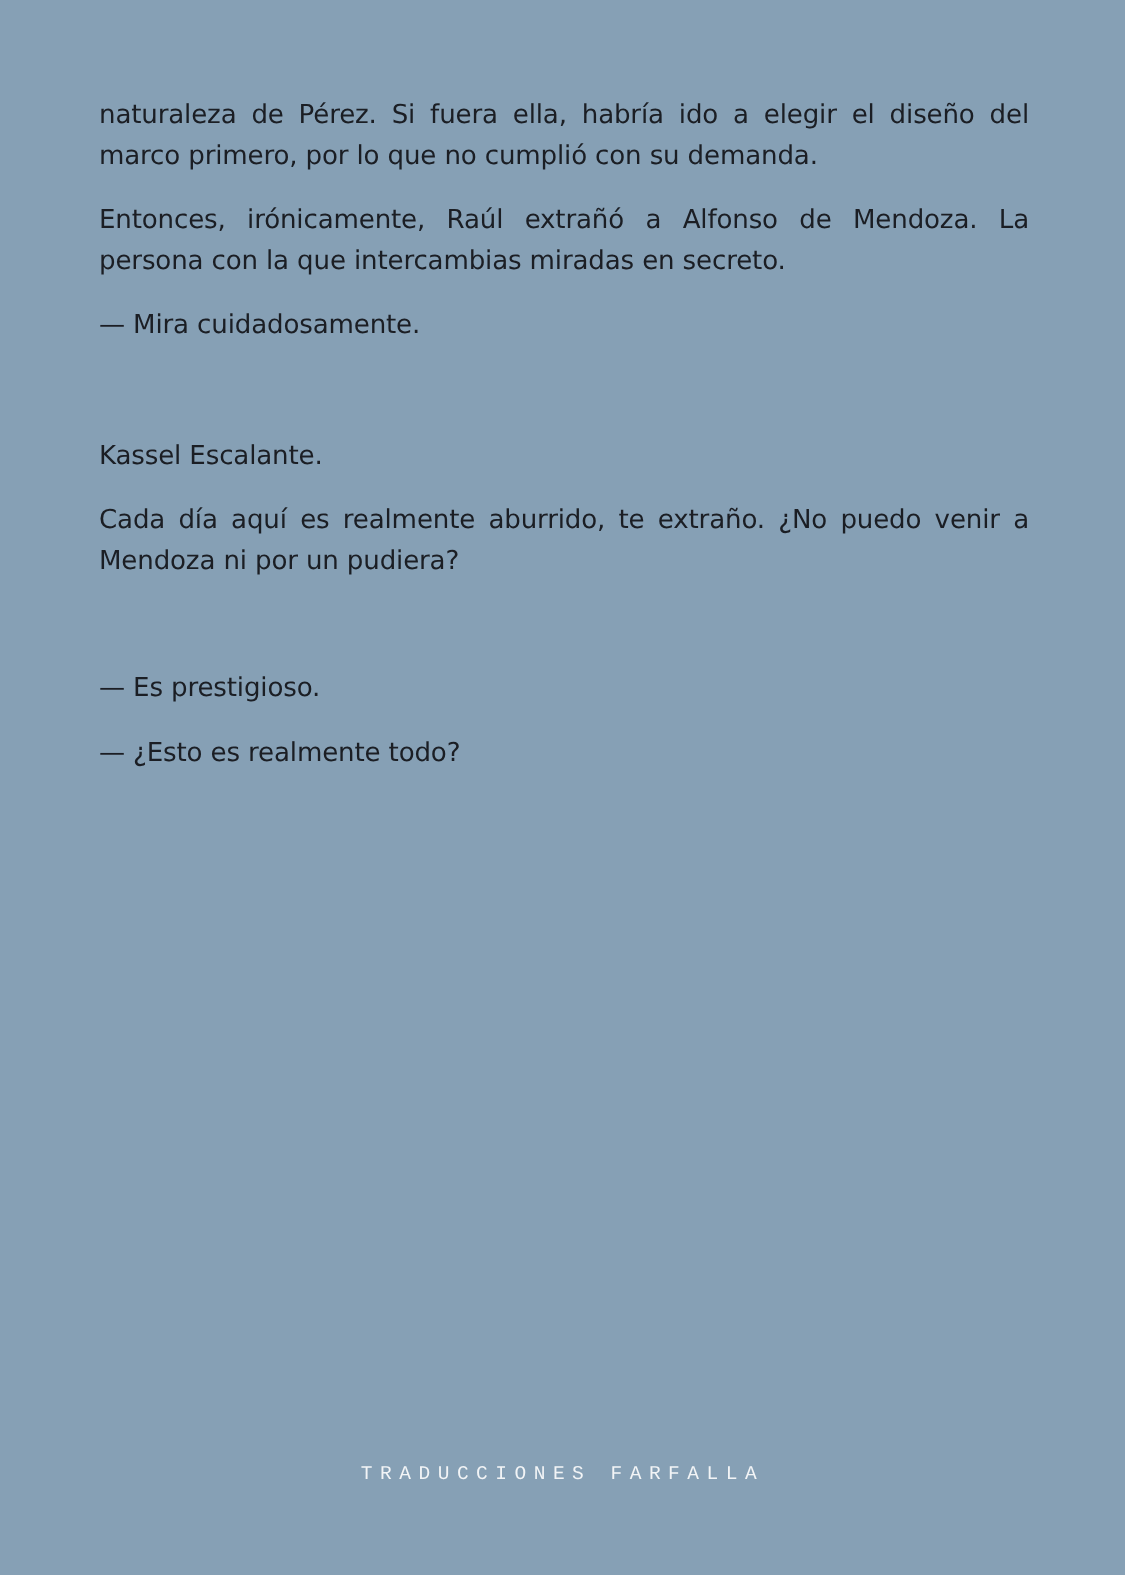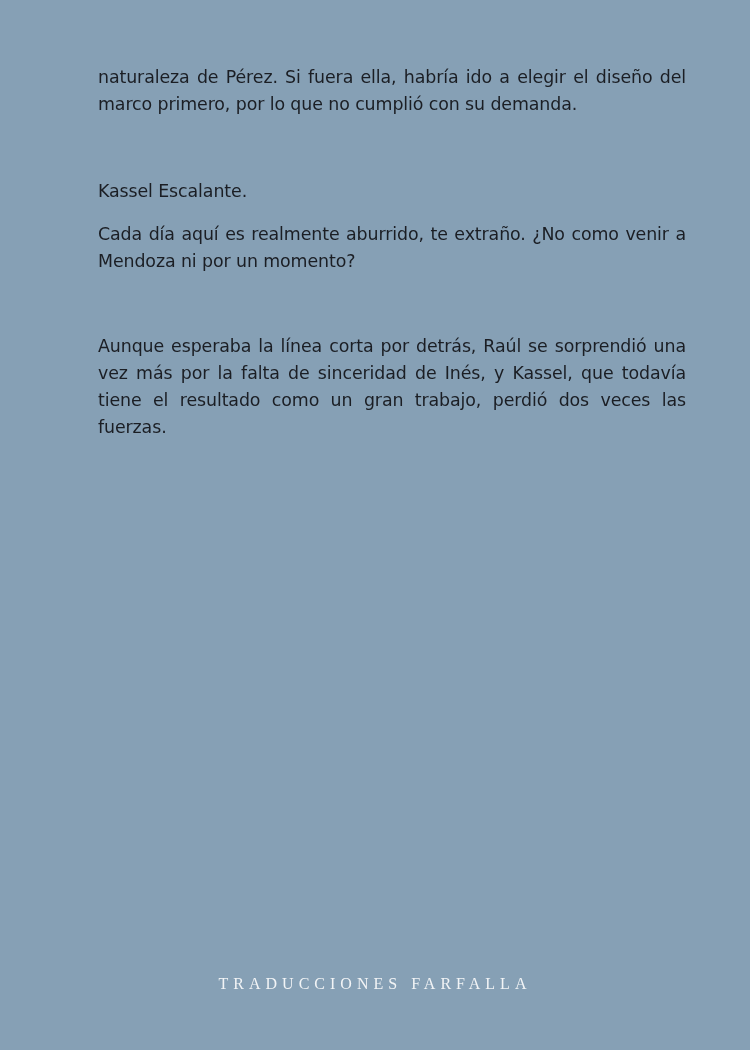--- a/index.html
+++ b/index.html
@@ -23,53 +23,55 @@
     }
     .para {
       margin: 0 0 16px 0;
       font-size: 17.4px;
       line-height: 27px;
       text-align: justify;
       letter-spacing: -0.1px;
     }
     .para.last-left {
       text-align-last: left;
-      margin-left: 32px;
     }
     .para.italic {
     }
     .spacer-lg {
       height: 44px;
     }
     .spacer-md {
       height: 42px;
     }
     .footer {
       position: absolute;
       left: 0;
       right: 0;
       top: 975px;
       text-align: center;
-      font-family: Liberation Serif, serif;
-      font-size: 16px;
+      font-family: Liberation Mono, monospace;
+      font-size: 13px;
       letter-spacing: 5px;
       color: #f2f4f6;
     }
   </style>
 </head>
 <body>
 
 <div class="page">
   <p class="para last-left">naturaleza de Pérez. Si fuera ella, habría ido a elegir el diseño del marco primero, por lo que no cumplió con su demanda.</p>
+  <p class="para last-left">Entonces, irónicamente, Raúl extrañó a Alfonso de Mendoza. La persona con la que intercambias miradas en secreto.</p>
+  <p class="para last-left">— Mira cuidadosamente.</p>
 
   <div class="spacer-lg"></div>
 
   <div>
     <p class="para italic last-left">Kassel Escalante.</p>
-    <p class="para italic last-left">Cada día aquí es realmente aburrido, te extraño. ¿No como venir a Mendoza ni por un momento?</p>
+    <p class="para italic last-left">Cada día aquí es realmente aburrido, te extraño. ¿No puedo venir a Mendoza ni por un pudiera?</p>
   </div>
 
   <div class="spacer-md"></div>
 
-  <p class="para last-left">Aunque esperaba la línea corta por detrás, Raúl se sorprendió una vez más por la falta de sinceridad de Inés, y Kassel, que todavía tiene el resultado como un gran trabajo, perdió dos veces las fuerzas.</p>
+  <p class="para last-left">— Es prestigioso.</p>
+  <p class="para last-left">— ¿Esto es realmente todo?</p>
 </div>
 
 <div class="footer">TRADUCCIONES FARFALLA</div>
 
 </body></html>

